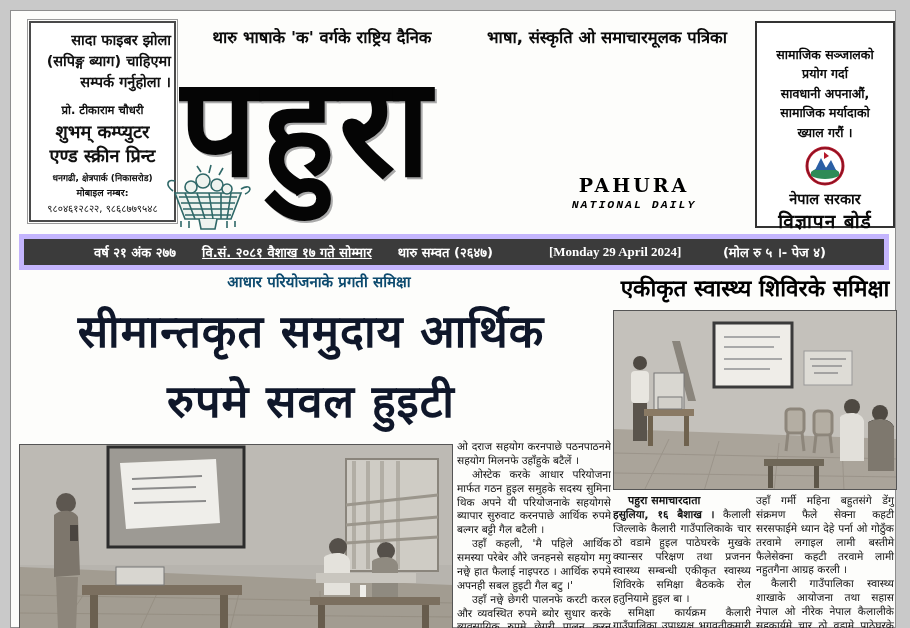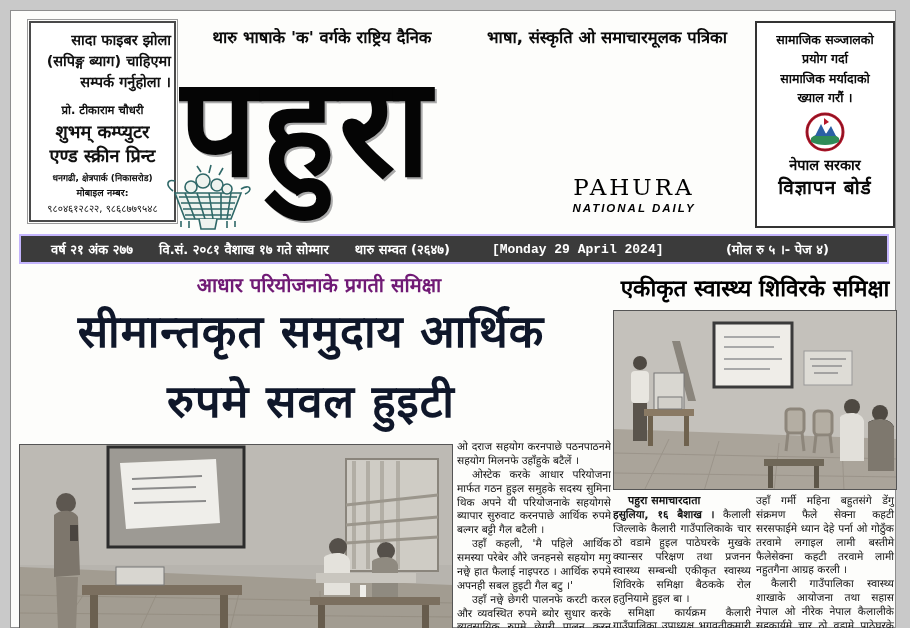--- a/index.html
+++ b/index.html
@@ -34,47 +34,47 @@
   .tagline-right{left:452px;top:14px;width:288px;}
 
   .masthead-word{
     left:168px;top:18px;width:574px;height:205px;text-align:left;
     font-family:"DejaVu Serif","Liberation Serif",serif;
     font-weight:bold;font-size:138px;line-height:195px;color:#050505;
     text-shadow:2px 2px 0 #aaa;
     letter-spacing:4px;overflow:hidden;
   }
   .latin-title{left:548px;top:163px;width:150px;text-align:center;color:#000;}
-  .latin-title .en{font-family:"DejaVu Serif","Liberation Serif",serif;font-weight:normal;font-size:23px;letter-spacing:3px;text-align:center;}
-  .latin-title .sub{font-family:Liberation Sans, sans-serif;font-style:italic;font-weight:bold;font-size:11.5px;letter-spacing:2px;margin-top:2px;}
+  .latin-title .en{font-family:"DejaVu Serif","Liberation Serif",serif;font-weight:bold;font-size:19px;letter-spacing:3px;text-align:center;}
+  .latin-title .sub{font-family:Liberation Mono, monospace;font-style:italic;font-weight:bold;font-size:11.5px;letter-spacing:2px;margin-top:2px;}
 
   
   .right-ad{
     left:744px;top:10px;width:140px;height:207px;
-    border:2px solid #333;text-align:center;padding:7px 3px;background:#fff;color:#0a0a0a;
+    border:2px solid #333;text-align:center;padding:22px 3px;background:#fff;color:#0a0a0a;
   }
   .right-ad .line{font-weight:bold;font-size:12.5px;line-height:1.55;}
   .right-ad .emblem{margin:4px auto 2px auto;width:40px;height:40px;}
   .right-ad .org1{font-weight:bold;font-size:14.5px;margin-top:1px;}
   .right-ad .org2{font-weight:bold;font-size:19px;letter-spacing:1px;}
 
   
   .info-bar{
-    left:8px;top:223px;width:870px;height:30px;background:#3b3b3b;border:2px solid #c4b5fd;
-    color:#fff;display:flex;align-items:center;font-size:13px;font-weight:bold;white-space:nowrap;
+    left:8px;top:223px;width:870px;height:36px;background:#3b3b3b;border:5px solid #c4b5fd;
+    color:#fff;display:flex;align-items:center;font-size:13px;font-weight:bold;white-space:nowrap;padding-left:40px;
   }
   .info-bar .seg{flex:none;}
   .seg-issue{margin-left:30px;}
-  .seg-datebs{margin-left:26px;}
+  .seg-datebs{margin-left:26px;text-decoration:underline;}
   .seg-samvat{margin-left:26px;}
-  .seg-dateen{margin-left:42px;font-family:Liberation Mono, monospace;}
+  .seg-dateen{margin-left:56px;font-family:Liberation Serif, serif;}
   .seg-price{margin-left:auto;margin-right:58px;}
 
   
-  .kicker{left:8px;top:260px;width:600px;text-align:center;font-weight:bold;font-size:20px;color:#701a75;}
+  .kicker{left:8px;top:260px;width:600px;text-align:center;font-weight:bold;font-size:15px;color:#0c4a6e;}
   .headline{
     left:0;top:286px;width:600px;text-align:center;color:#0f172a;
     font-weight:bold;font-size:45px;line-height:70px;letter-spacing:1px;
   }
   .photo-frame{border:1px solid #555;background:#b9b6b1;overflow:hidden;}
   .photo-left{left:8px;top:433px;width:434px;height:185px;}
   .mid-col{
     left:446px;top:429px;width:154px;height:189px;overflow:hidden;
     font-size:10.6px;line-height:1.31;text-align:justify;color:#111;
   }
@@ -130,20 +130,21 @@
   </div>
 
   <div class="abs latin-title">
     <div class="en">PAHURA</div>
     <div class="sub">NATIONAL DAILY</div>
   </div>
 
   <div class="abs right-ad">
     <div class="line">सामाजिक सञ्जालको</div>
     <div class="line">प्रयोग गर्दा</div>
+    <div class="line">सावधानी अपनाऔं,</div>
     <div class="line">सामाजिक मर्यादाको</div>
     <div class="line">ख्याल गरौं ।</div>
     <div class="emblem">
       <svg width="40" height="40" viewBox="0 0 40 40">
         <circle cx="20" cy="20" r="18" fill="#fff" stroke="#b5182b" stroke-width="3"></circle>
         <path d="M6 26 C12 20 28 20 34 26 L34 30 C26 34 14 34 6 30 Z" fill="#2e8b57"></path>
         <path d="M10 24 L16 12 L21 22 L26 14 L31 24 Z" fill="#2a5fa5"></path>
         <path d="M19 6 L19 13 L24 10 Z" fill="#b5182b"></path>
         <circle cx="20" cy="20" r="18" fill="none" stroke="#7a1020" stroke-width="1"></circle>
       </svg>

